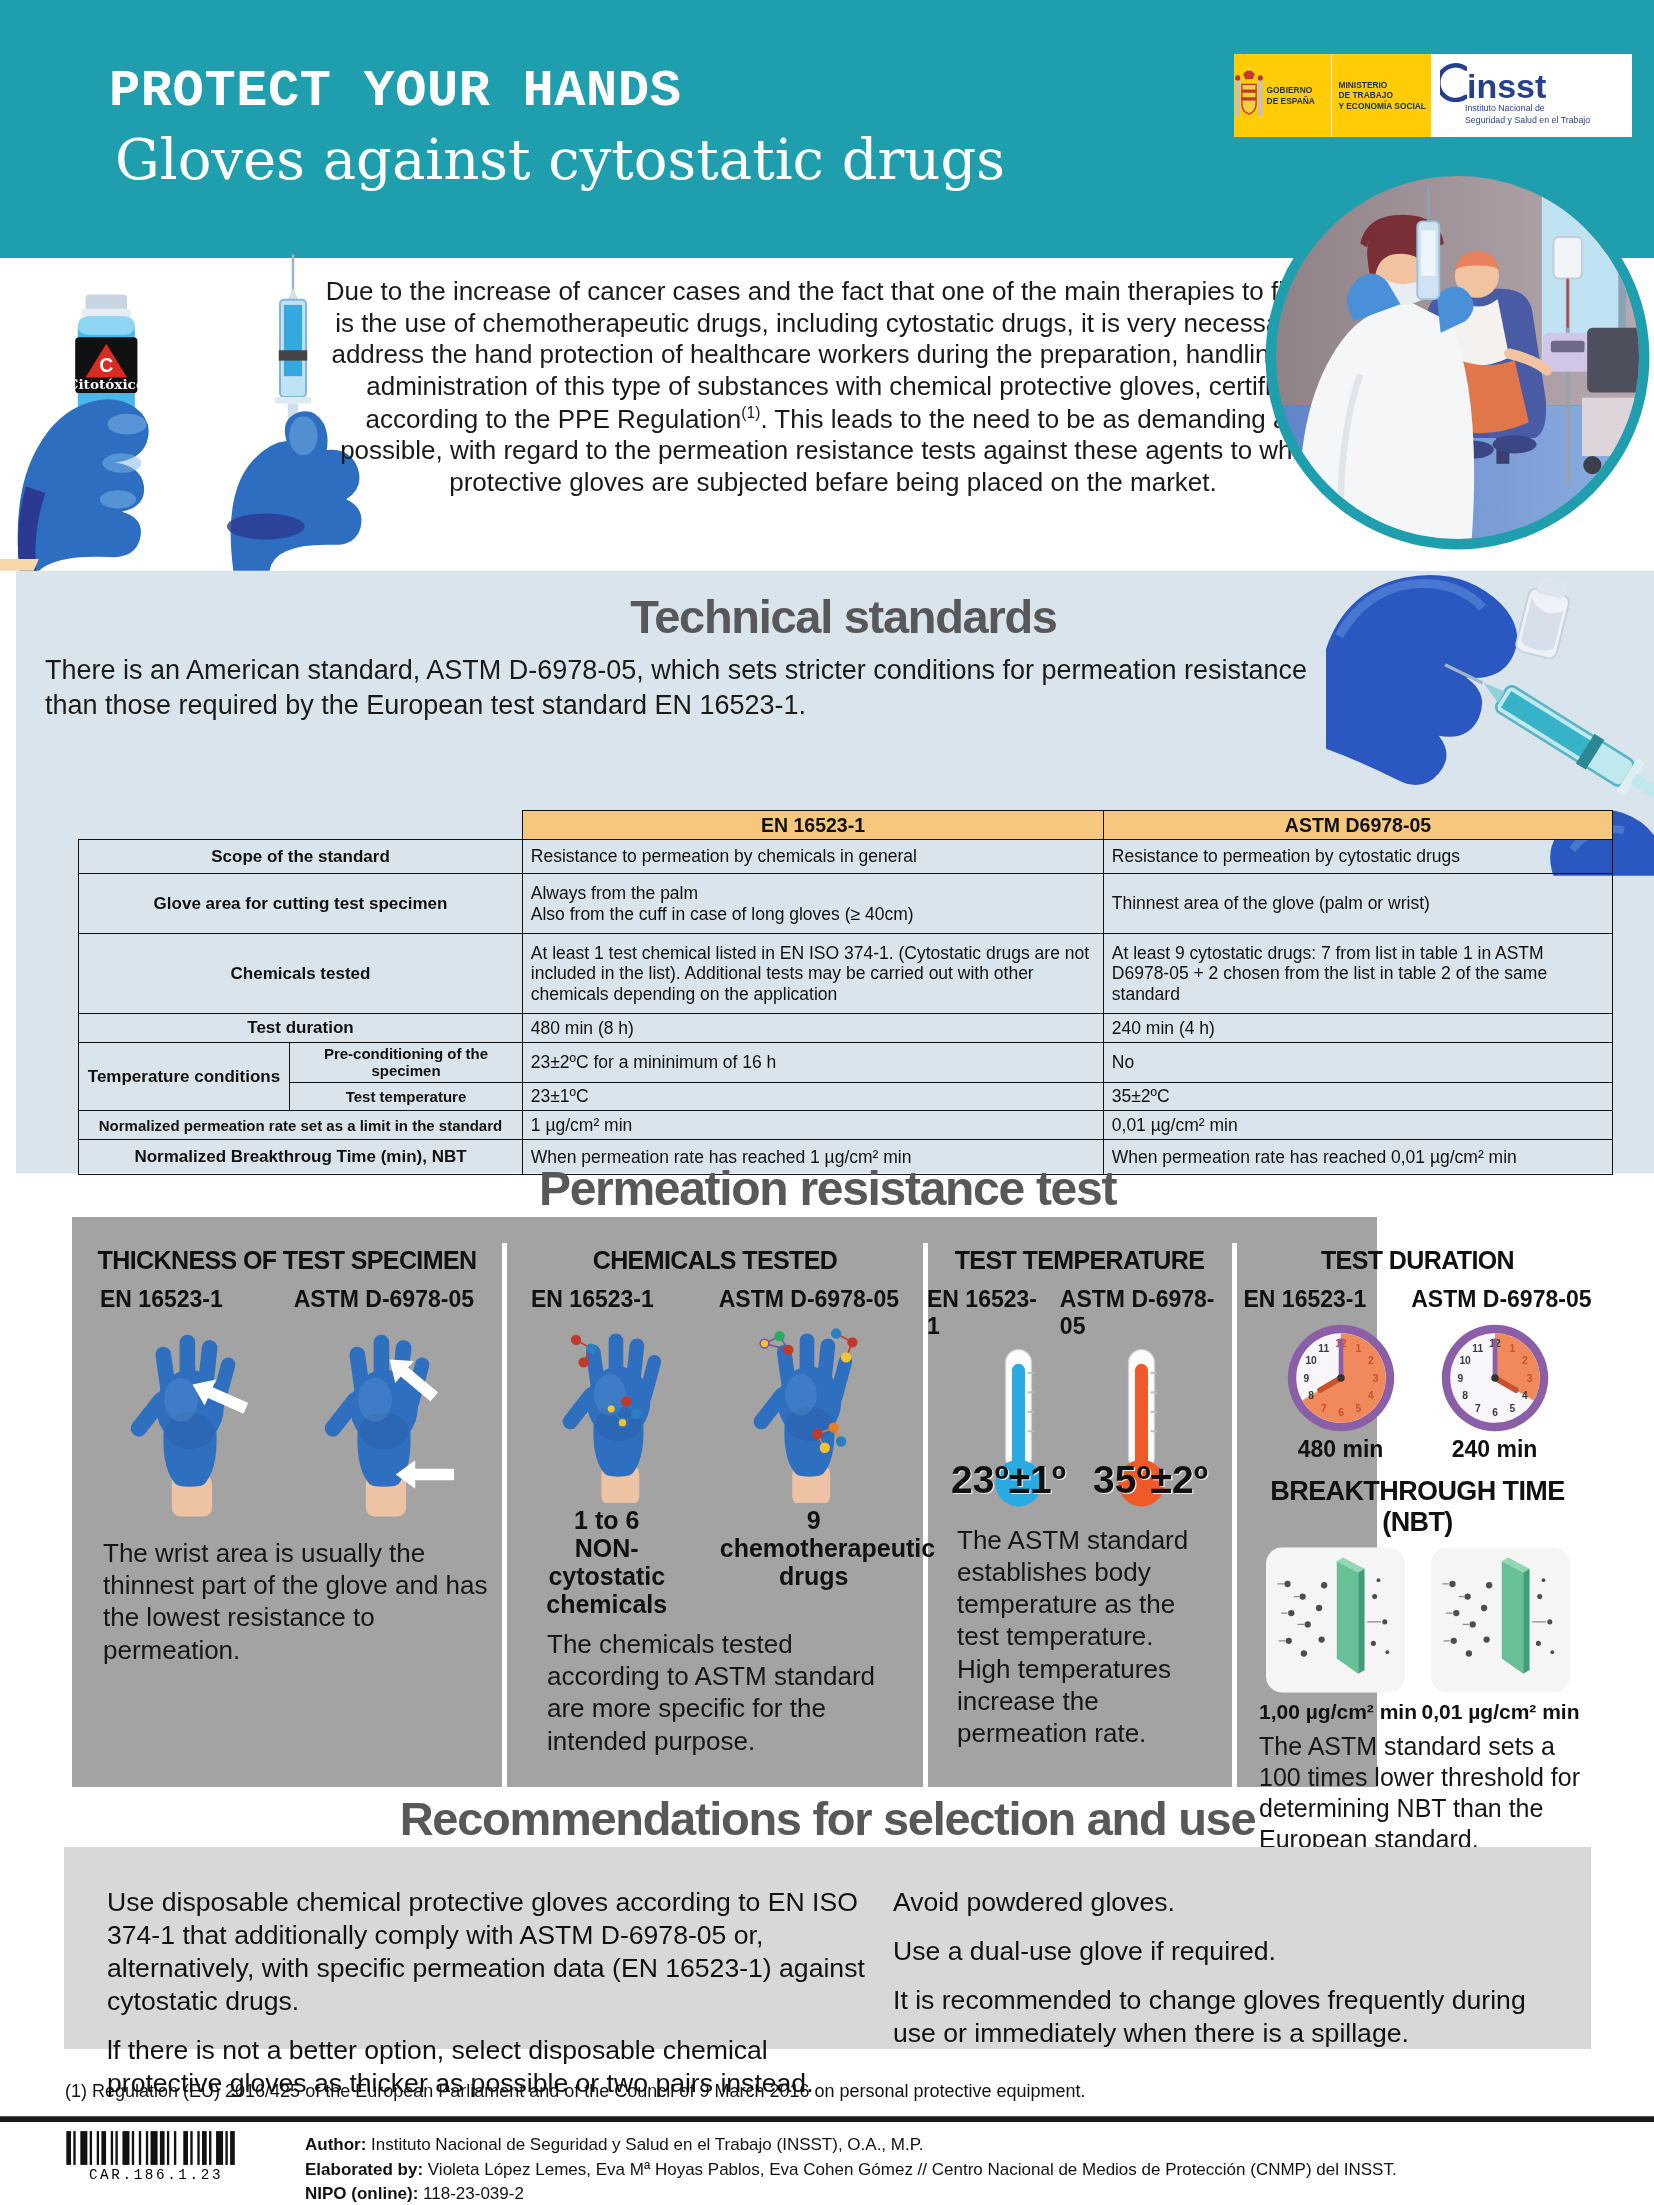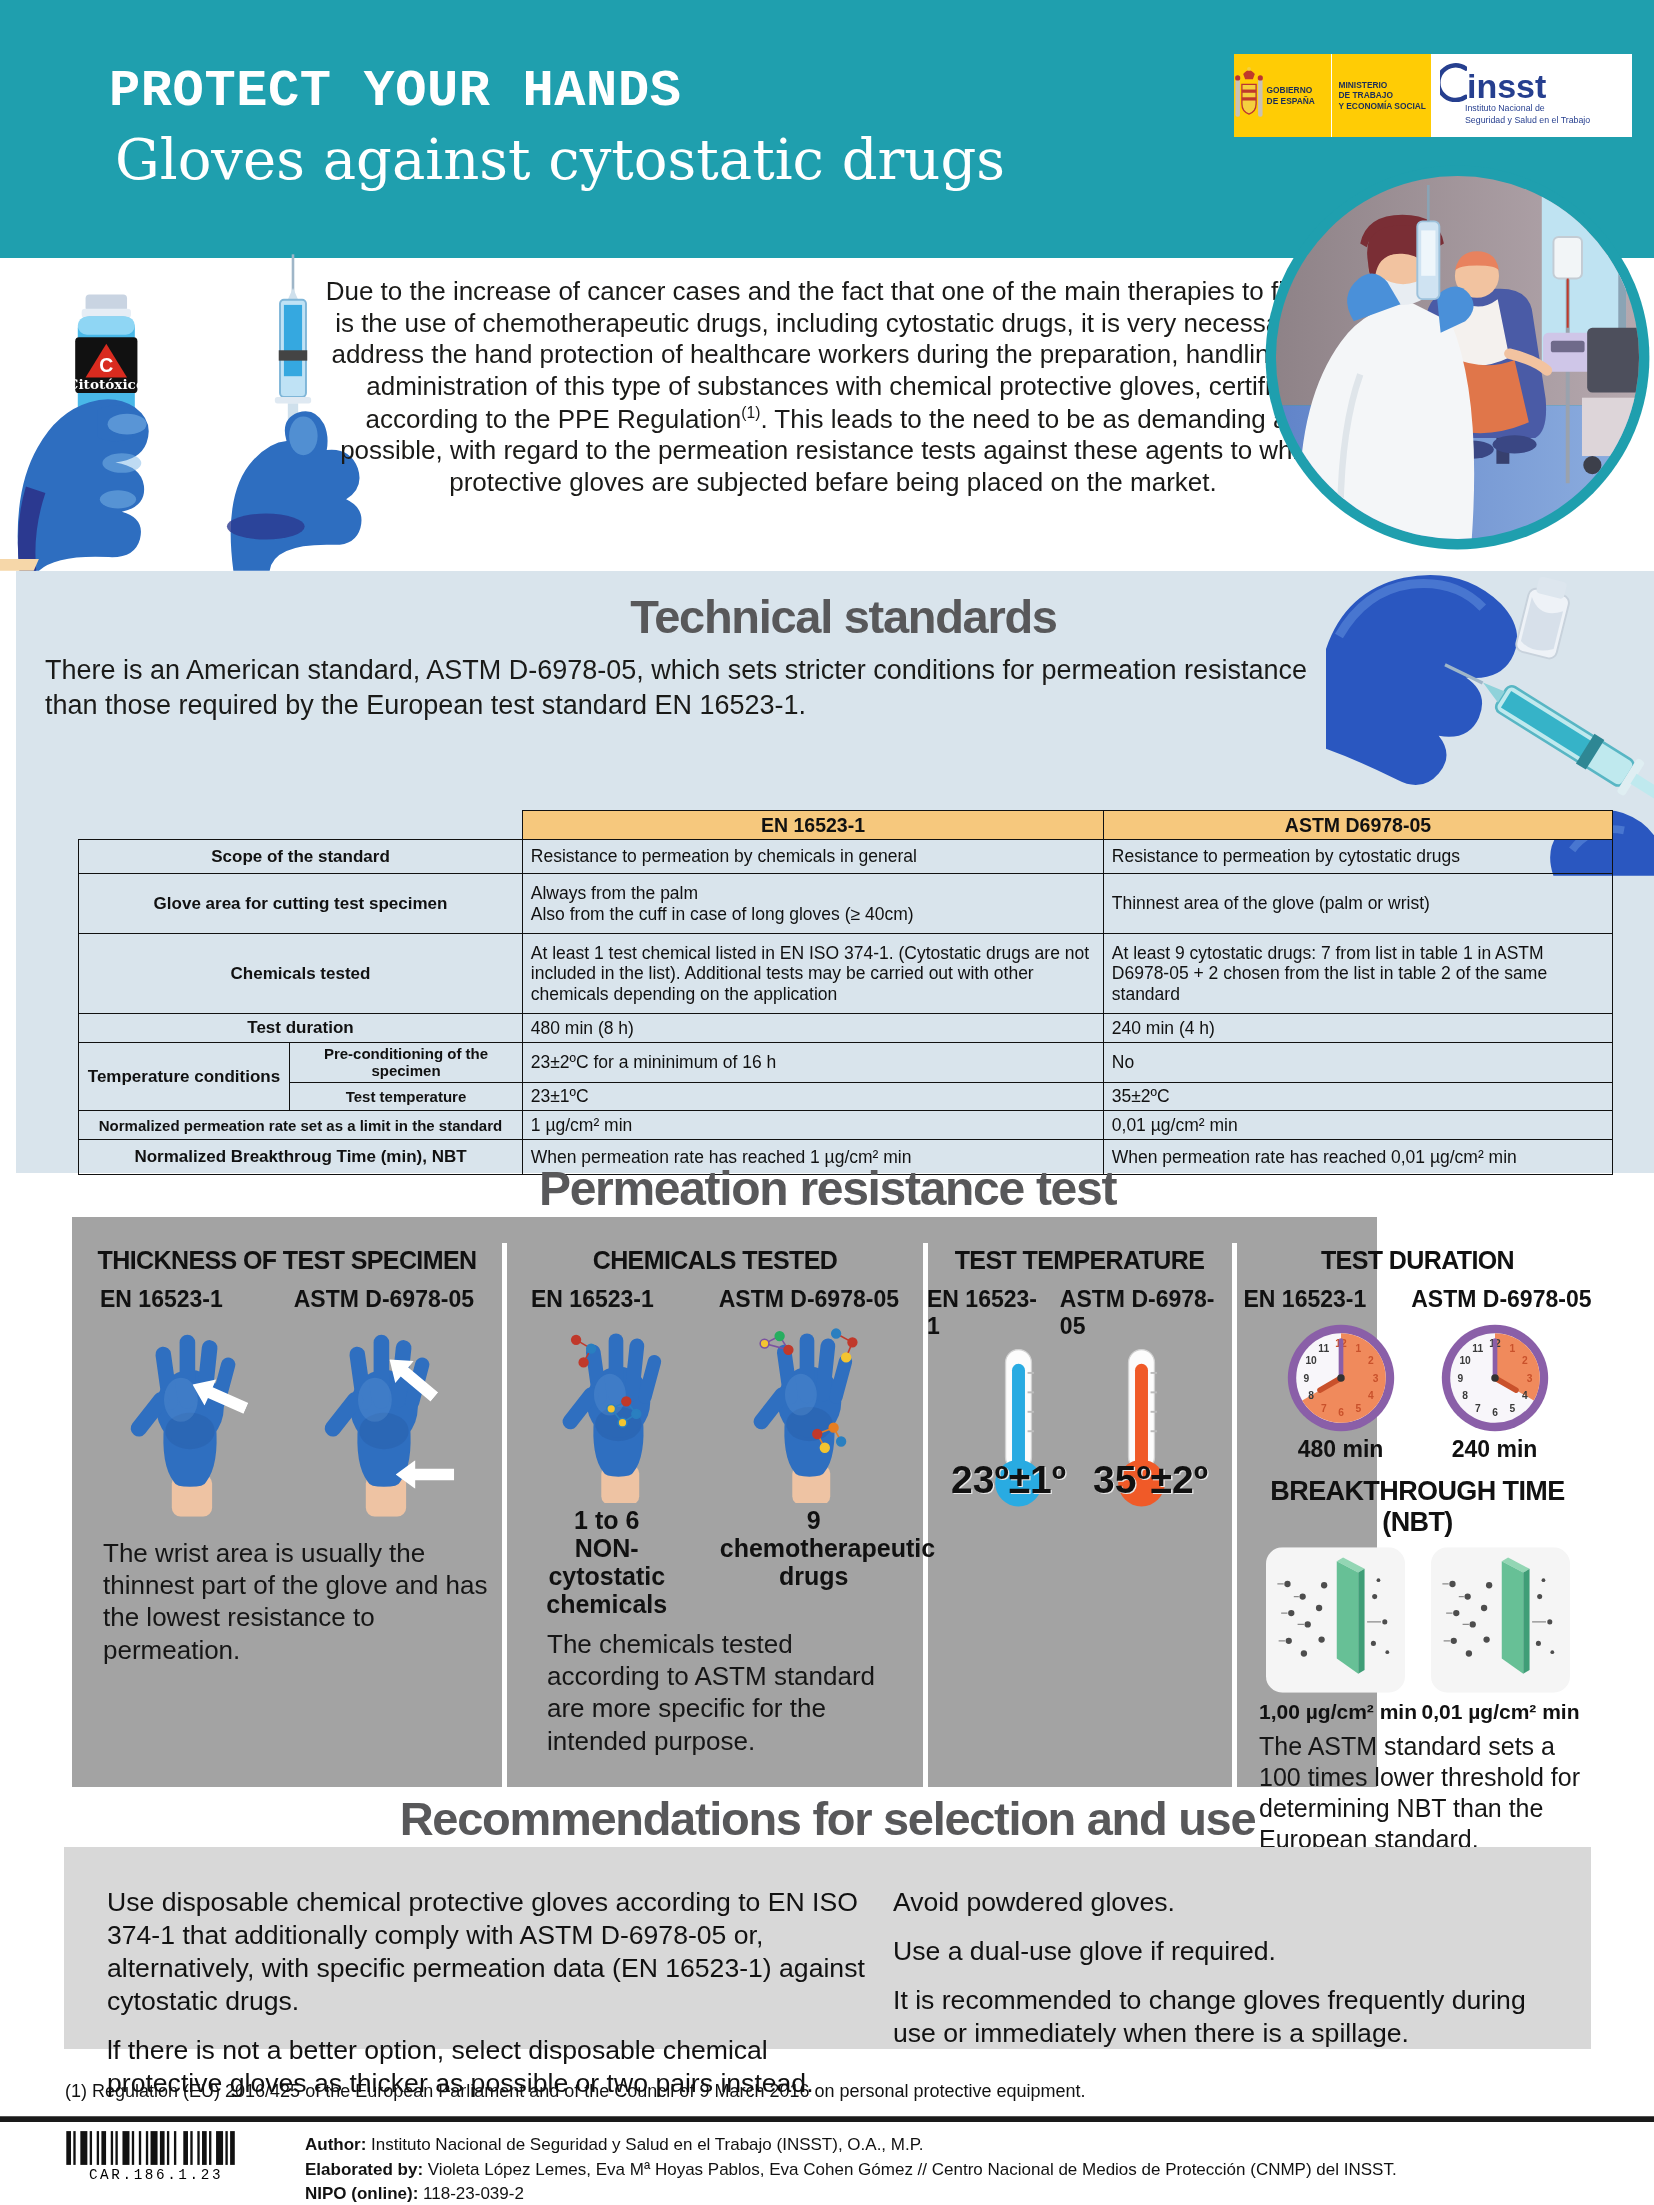--- a/index.html
+++ b/index.html
@@ -470,20 +470,21 @@
             <use href="#thermo"></use>
           </svg>
         <svg width="65" height="162" viewBox="0 0 100 250" style="color:#f05a28">
             <use href="#thermo"></use>
           </svg>
       </div>
       <div class="figrow" style="gap:27px;margin-top:-51px;position:relative;">
         <span class="tval">23º±1º</span>
         <span class="tval">35º±2º</span>
       </div>
+      <div class="pcap" style="margin:22px 19.5px 0 30px">The ASTM standard establishes body temperature as the test temperature. High temperatures increase the permeation rate.</div>
     </div>
 
     <div class="pcol" style="left:1164px;width:363px">
       <h3>TEST DURATION</h3>
       <div class="stdrow" style="gap:45px">
         <span>EN 16523-1</span>
         <span>ASTM D-6978-05</span>
       </div>
       <div class="figrow" style="gap:42px;margin-top:9px">
         <div>

